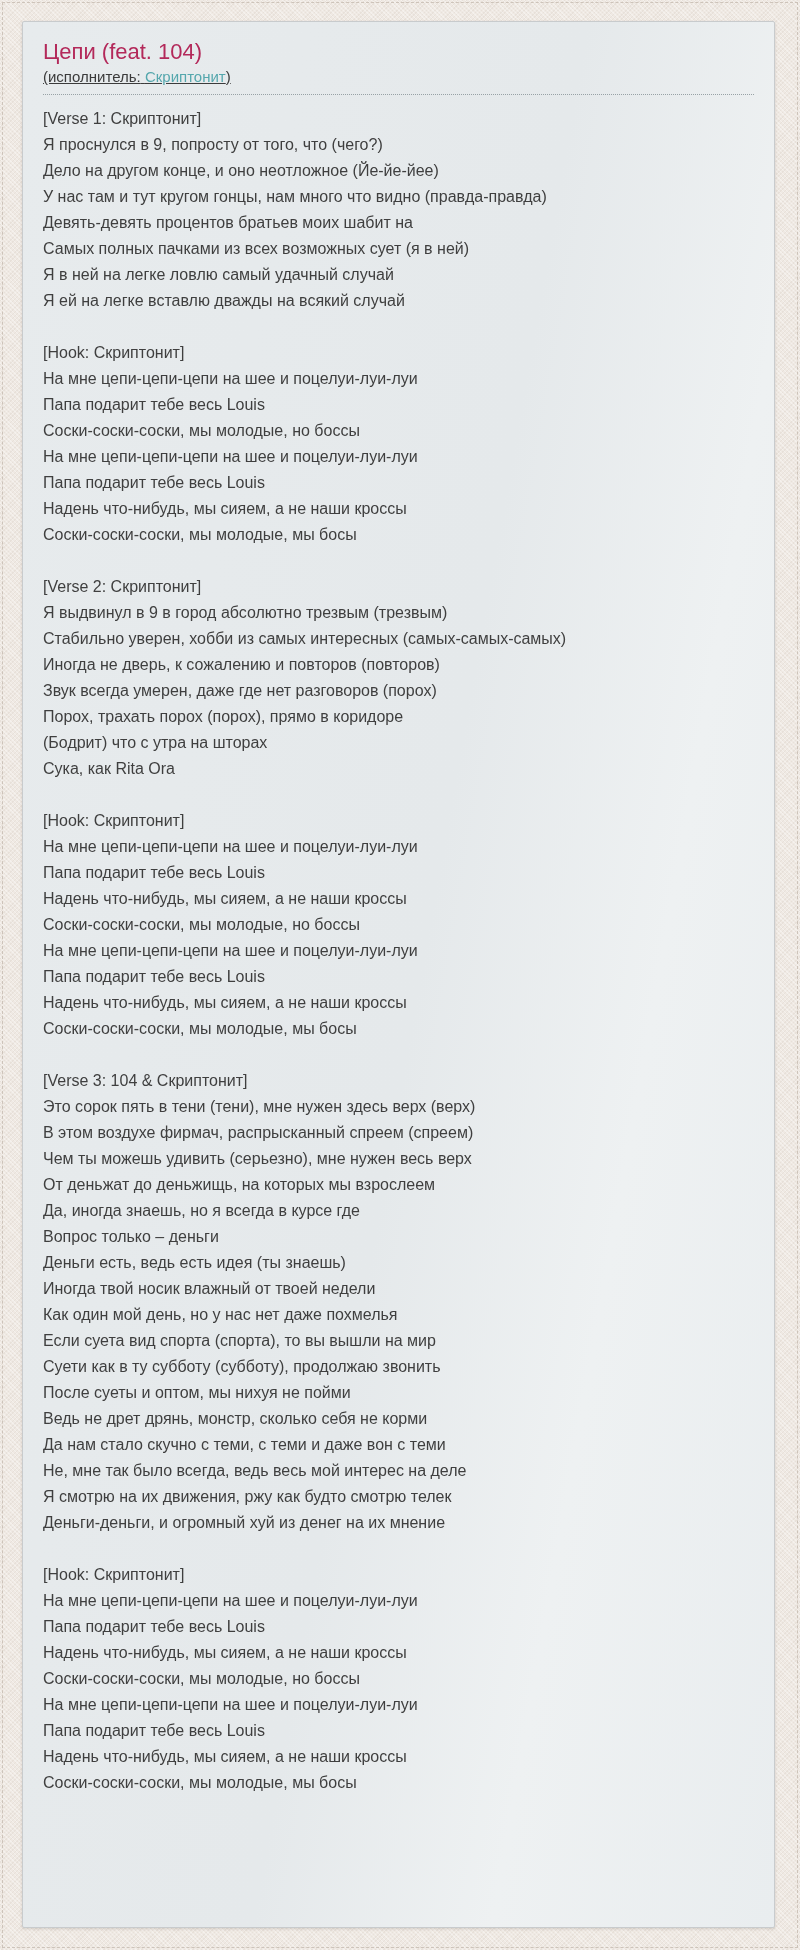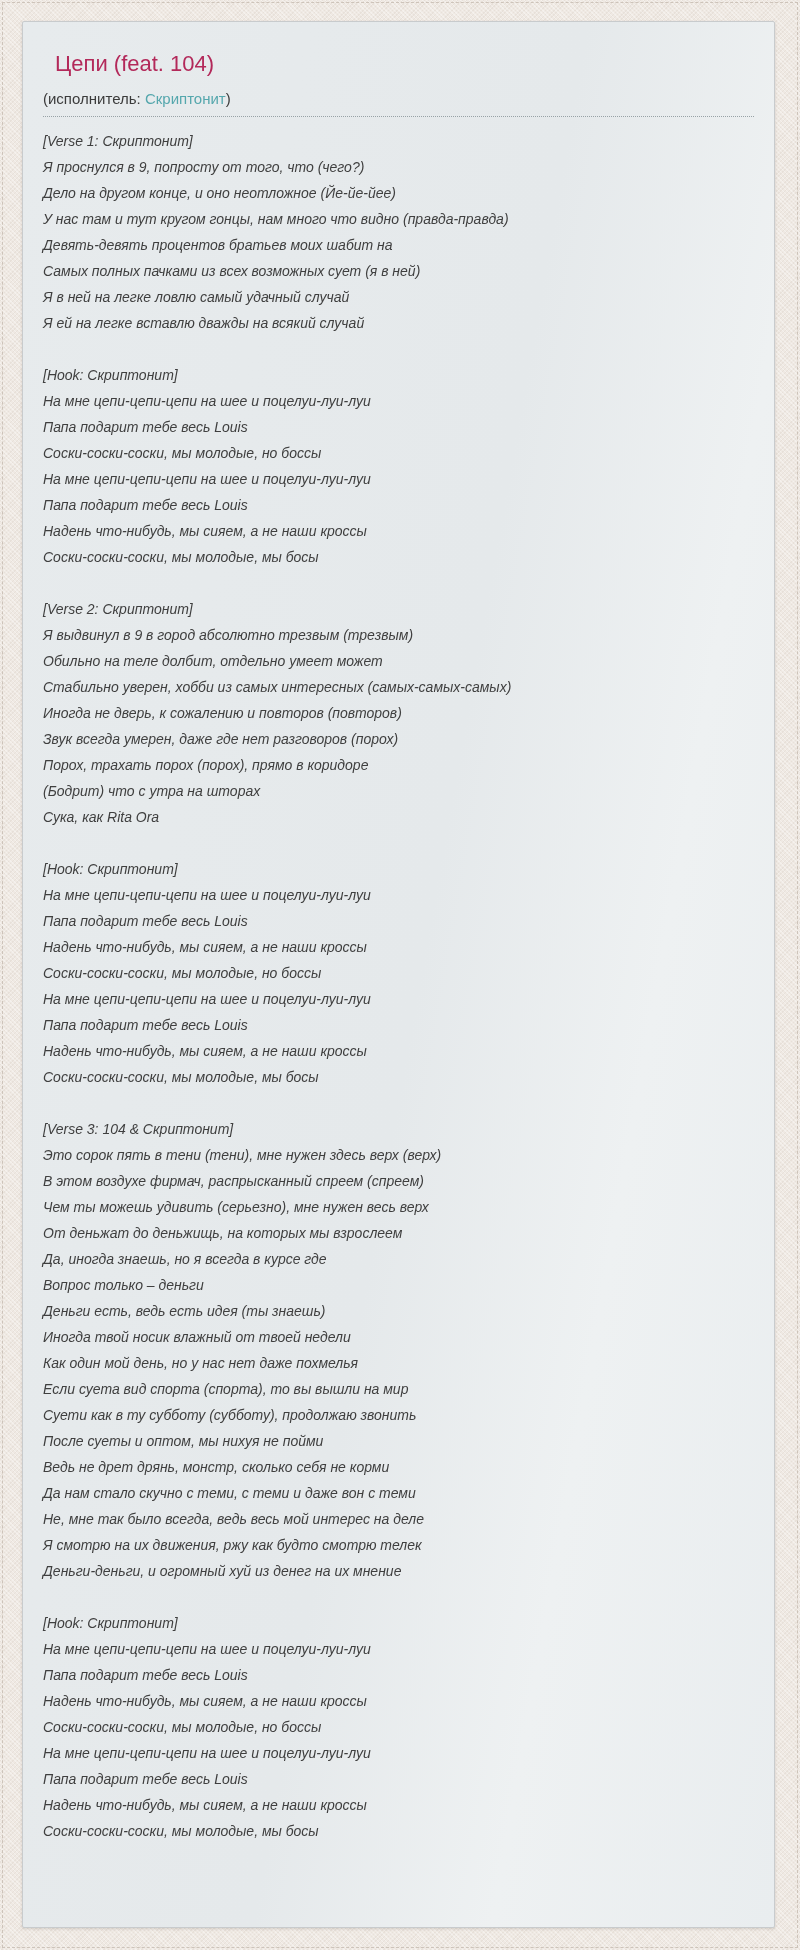--- a/index.html
+++ b/index.html
@@ -27,46 +27,46 @@
     width: 753px;
     height: 1907px;
     box-sizing: border-box;
     padding: 17px 20px 0 20px;
     background: linear-gradient(100deg, #e7ebed 0%, #e5e9eb 52%, #eef1f2 74%, #e9edef 100%);
     border: 1px solid #c8cbcd;
     border-radius: 2px;
     box-shadow: 0 1px 3px rgba(120,110,100,0.25);
   }
   .title {
-    margin: 12px;
+    margin: 0;
     font-size: 22px;
     font-weight: 400;
     line-height: 26px;
     color: #b3295a;
   }
   .subtitle {
-    margin-top: 8px;
+    margin-top: 2px;
     font-size: 15px;
     line-height: 20px;
     color: #3b3b3b;
+    text-decoration: underline;
   }
   .artist-link {
     color: #55a7ad;
     text-decoration: none;
     cursor: pointer;
   }
   .divider {
     border-bottom: 1px dotted #98a2a6;
     margin-top: 7px;
     margin-bottom: 11px;
   }
   .lyrics {
-    font-size: 14px;
+    font-size: 16px;
     color: #3f3f3f;
-    font-style: italic;
   }
   .stanza { margin-bottom: 26px; }
   .line {
     height: 26px;
     line-height: 26px;
     white-space: nowrap;
   }
 </style>
 </head>
 <body>
@@ -97,21 +97,20 @@
         <div class="line">Папа подарит тебе весь Louis</div>
         <div class="line">Соски-соски-соски, мы молодые, но боссы</div>
         <div class="line">На мне цепи-цепи-цепи на шее и поцелуи-луи-луи</div>
         <div class="line">Папа подарит тебе весь Louis</div>
         <div class="line">Надень что-нибудь, мы сияем, а не наши кроссы</div>
         <div class="line">Соски-соски-соски, мы молодые, мы босы</div>
       </div>
       <div class="stanza">
         <div class="line">[Verse 2: Скриптонит]</div>
         <div class="line">Я выдвинул в 9 в город абсолютно трезвым (трезвым)</div>
-        <div class="line">Обильно на теле долбит, отдельно умеет может</div>
         <div class="line">Стабильно уверен, хобби из самых интересных (самых-самых-самых)</div>
         <div class="line">Иногда не дверь, к сожалению и повторов (повторов)</div>
         <div class="line">Звук всегда умерен, даже где нет разговоров (порох)</div>
         <div class="line">Порох, трахать порох (порох), прямо в коридоре</div>
         <div class="line">(Бодрит) что с утра на шторах</div>
         <div class="line">Сука, как Rita Ora</div>
       </div>
       <div class="stanza">
         <div class="line">[Hook: Скриптонит]</div>
         <div class="line">На мне цепи-цепи-цепи на шее и поцелуи-луи-луи</div>

